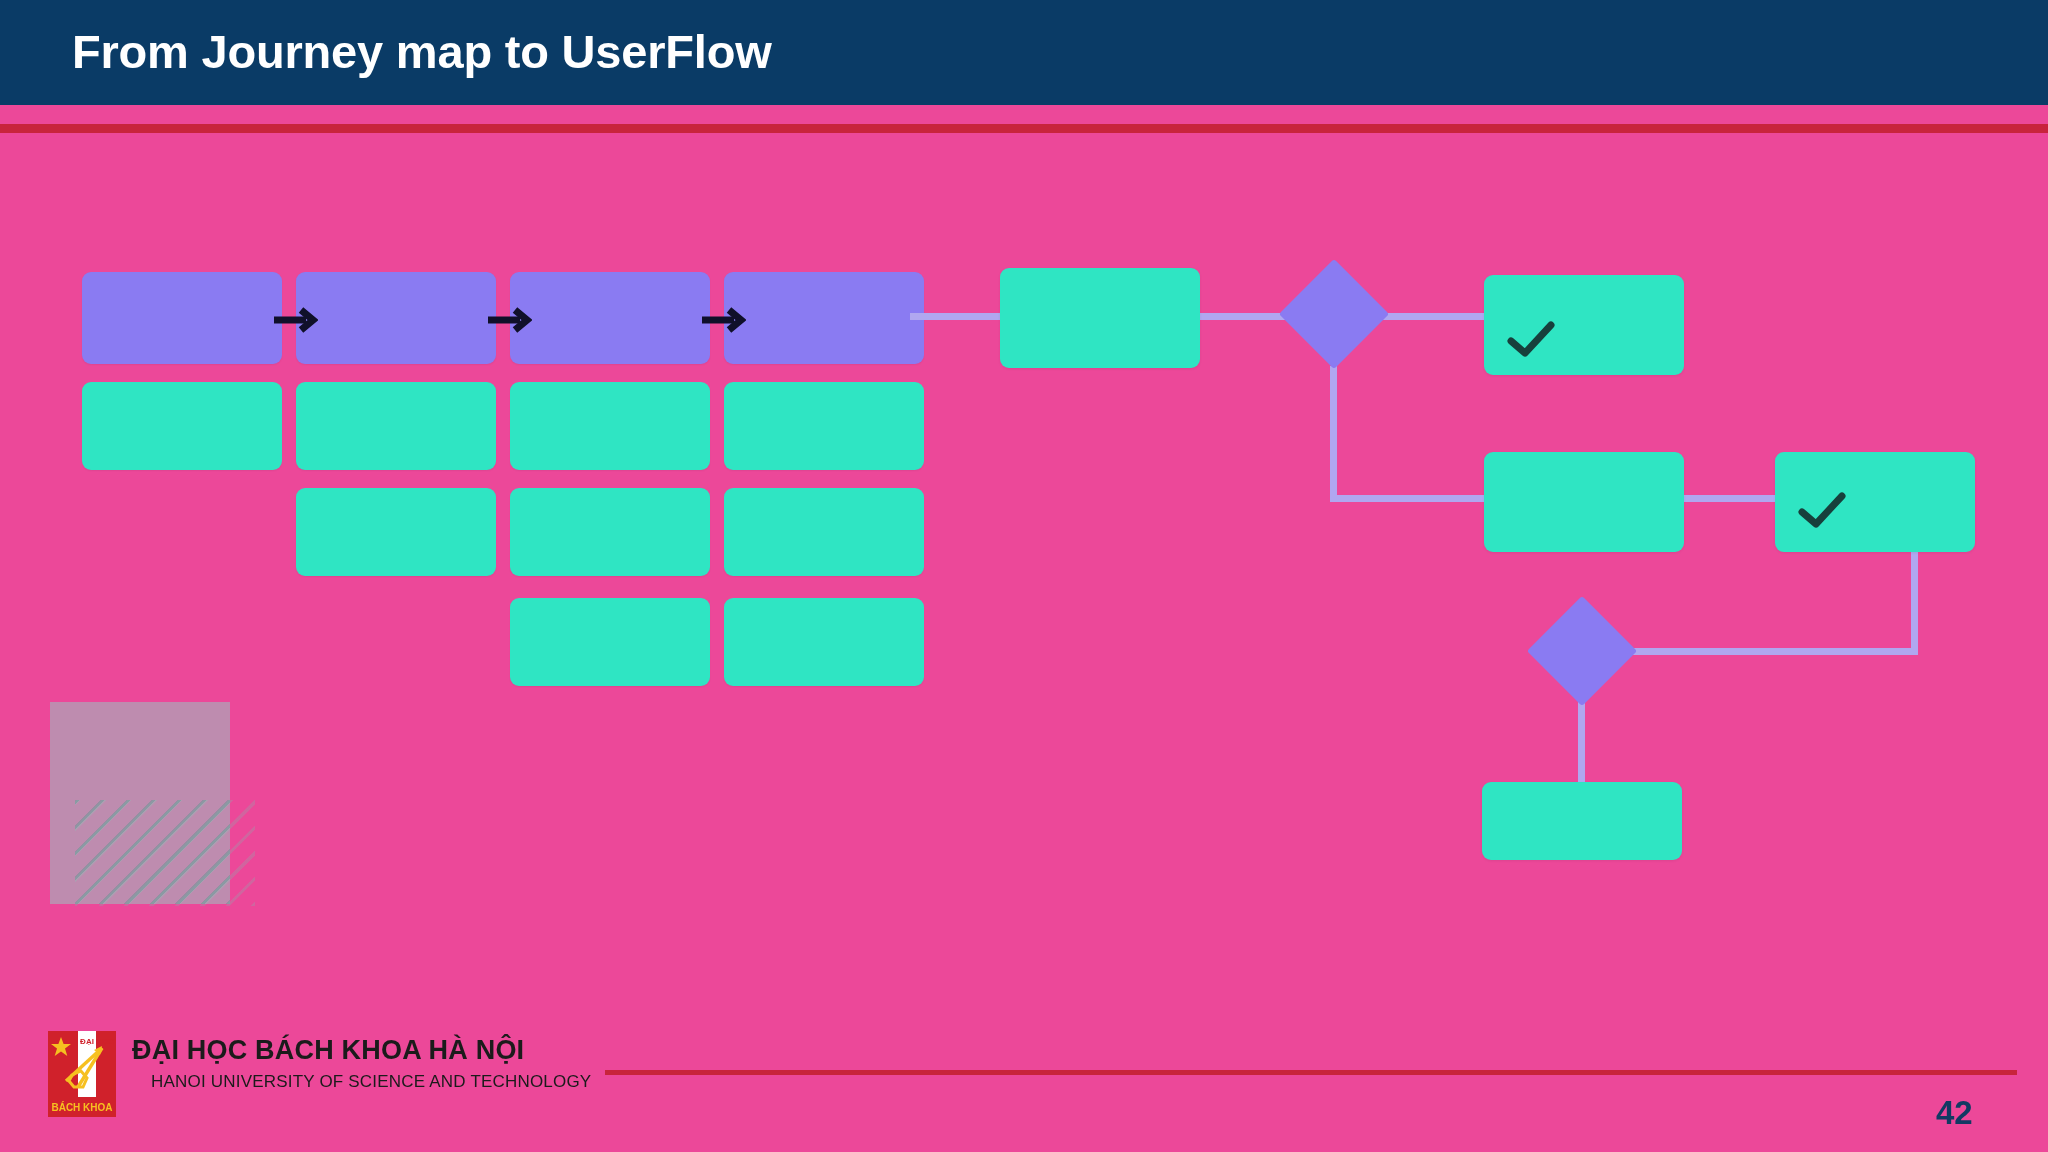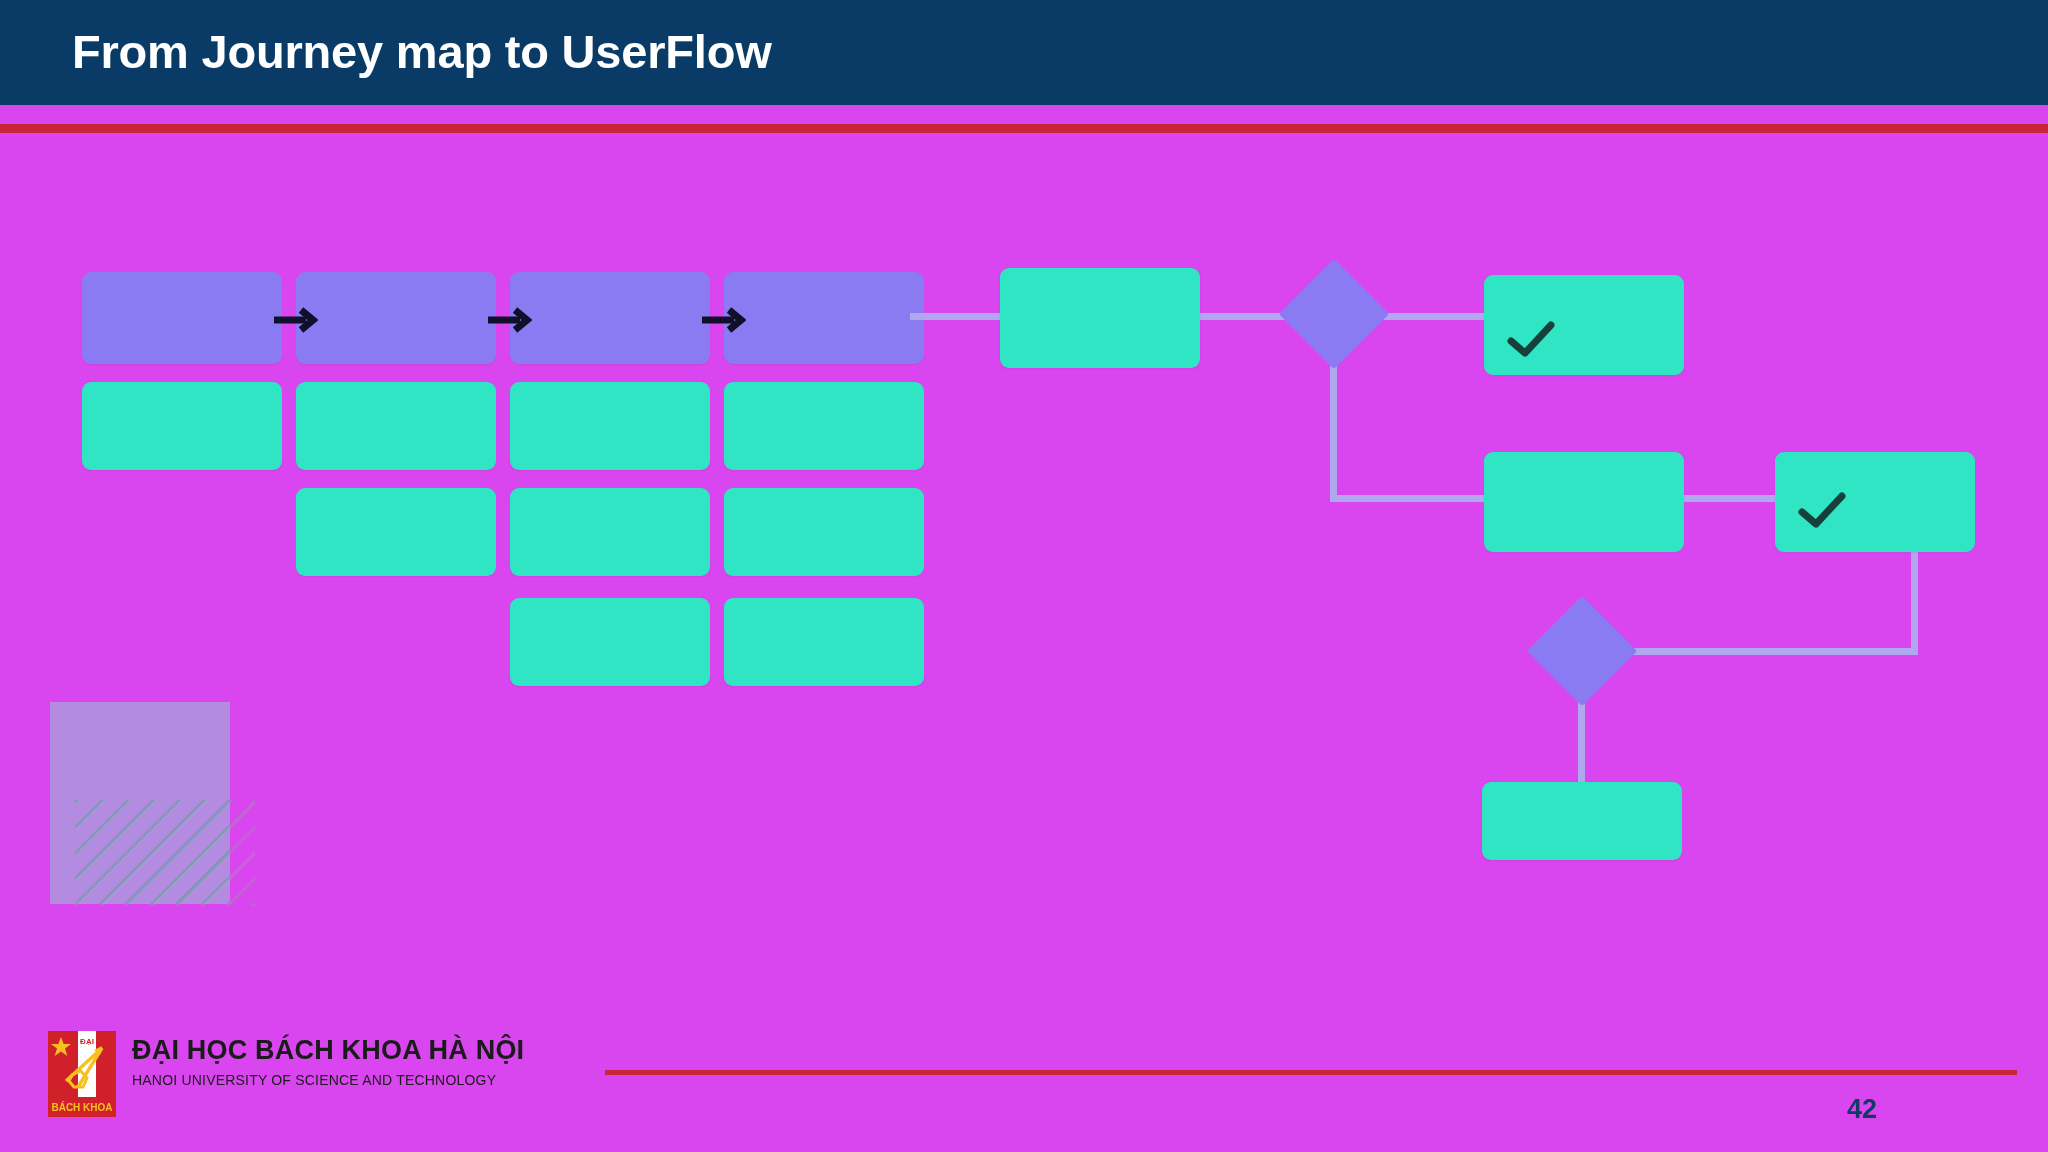--- a/index.html
+++ b/index.html
@@ -4,21 +4,21 @@
 <title>From Journey map to UserFlow</title>
 <style>
   html,body{margin:0;padding:0;}
   body{
     width:2048px;height:1152px;
     background:#ffffff;
     font-family:"Liberation Sans", sans-serif;
     overflow:hidden;
     position:relative;
   }
-  .slide{position:absolute;inset:0;background:#d946ef;}
+  .slide{position:absolute;inset:0;background:#ec4899;}
 
   
   .header-bar{
     position:absolute;left:0;top:0;width:2048px;height:105px;
     background:#0a3b66;
   }
   .header-title{
     position:absolute;left:72px;top:24px;
     font-size:47px;font-weight:700;color:#ffffff;
     letter-spacing:-0.2px;white-space:nowrap;
@@ -95,26 +95,26 @@
   }
   .footer-logo svg{display:block;width:68px;height:86px;}
   .footer-text{
     position:absolute;left:132px;top:1036px;
   }
   .footer-vn{
     font-size:27px;font-weight:700;color:#1b1b1b;letter-spacing:0.2px;
     white-space:nowrap;line-height:1.1;
   }
   .footer-en{
-    font-size:14px;font-weight:400;color:#1b1b1b;letter-spacing:0.2px;
-    white-space:nowrap;margin-top:6px;
+    font-size:17px;font-weight:400;color:#1b1b1b;letter-spacing:0.2px;
+    white-space:nowrap;margin-top:6px;margin-left:19px;
   }
   .page-num{
-    position:absolute;left:1847px;top:1094px;
-    font-size:27px;font-weight:700;color:#123a63;
+    position:absolute;left:1936px;top:1094px;
+    font-size:33px;font-weight:700;color:#123a63;
   }
 </style>
 </head>
 <body>
 
 <div class="slide">
 
   <div class="header-bar"></div>
   <div class="header-title">From Journey map to UserFlow</div>
   <div class="header-rule"></div>

